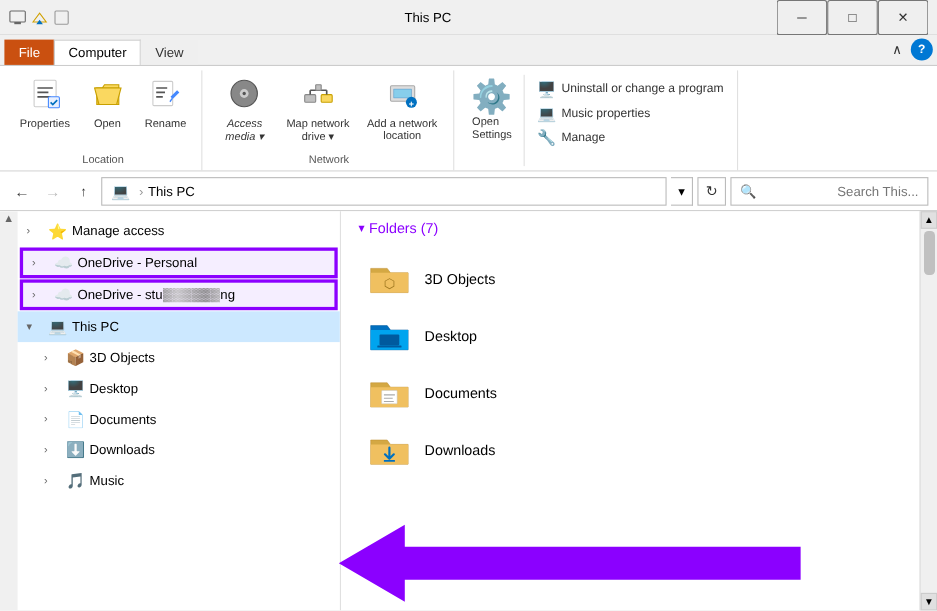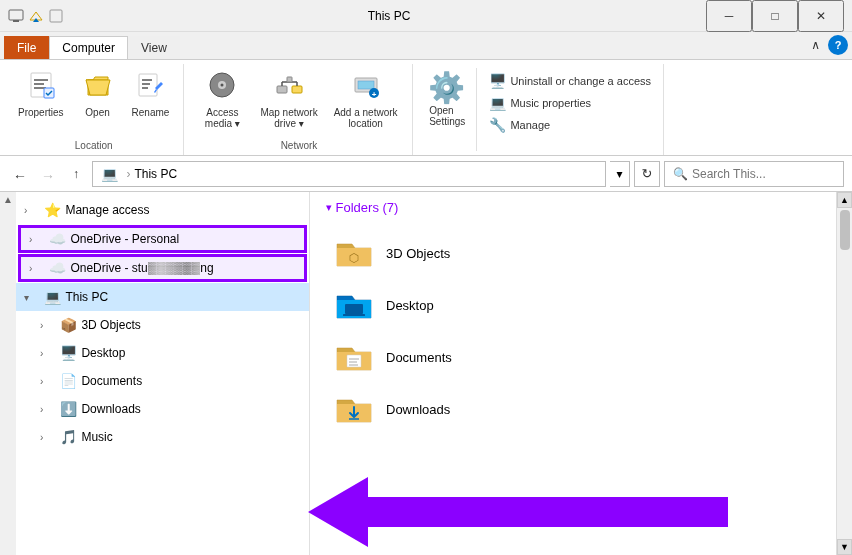--- a/index.html
+++ b/index.html
@@ -39,21 +39,21 @@
     
     .address-bar-row { height: 36px; background: white; display: flex; align-items: center; padding: 0 8px; gap: 4px; border-bottom: 1px solid #ccc; }
     .nav-btn { width: 24px; height: 24px; border: none; background: none; cursor: pointer; display: flex; align-items: center; justify-content: center; font-size: 14px; color: #333; border-radius: 3px; }
     .nav-btn.disabled { color: #bbb; cursor: default; }
     .address-box { flex: 1; height: 26px; border: 1px solid #bbb; background: white; display: flex; align-items: center; padding: 0 8px; font-size: 12px; cursor: pointer; }
     .address-computer-icon { margin-right: 4px; font-size: 14px; }
     .address-separator { color: #999; margin: 0 4px; }
     .address-dropdown { width: 20px; height: 26px; border: 1px solid #bbb; border-left: none; background: white; display: flex; align-items: center; justify-content: center; cursor: pointer; }
     .refresh-btn { width: 26px; height: 26px; border: 1px solid #bbb; background: white; display: flex; align-items: center; justify-content: center; cursor: pointer; font-size: 13px; color: #333; }
     .search-box { width: 180px; height: 26px; border: 1px solid #bbb; background: white; display: flex; align-items: center; padding: 0 8px; gap: 4px; }
-    .search-box input { border: none; outline: none; font-size: 12px; width: 100%; color: #999; background: transparent; }
+    .search-box input { border: none; outline: none; font-size: 12px; width: 100%; color: #999; background: transparent; text-align: right; }
     .search-icon { color: #999; font-size: 12px; }
 
     
     .main-area { display: flex; height: calc(555px - 32px - 28px - 96px - 36px); }
 
     
     .sidebar { width: 310px; background: white; border-right: 1px solid #e0e0e0; overflow-y: auto; overflow-x: hidden; display: flex; }
     .sidebar-content { flex: 1; padding: 4px 0; }
     .sidebar-item { display: flex; align-items: center; height: 28px; padding: 0 8px 0 8px; cursor: pointer; gap: 4px; }
     .sidebar-item.selected { background: #cce8ff; }
@@ -160,21 +160,21 @@
             </svg>
         </span>
         <span class="label">Rename</span>
       </div>
     </div>
     <span class="ribbon-group-label">Location</span>
   </div>
 
   <div class="ribbon-group" style="min-width:200px;">
     <div class="ribbon-group-items">
-      <div class="ribbon-item" style="min-width:56px;">
+      <div class="ribbon-item" style="min-width:56px;font-style:italic;">
         <span class="icon">
           <svg width="30" height="30" viewBox="0 0 30 30">
               <ellipse cx="15" cy="15" rx="12" ry="12" fill="#888" stroke="#555" stroke-width="1"></ellipse>
               <ellipse cx="15" cy="15" rx="4" ry="4" fill="#ccc"></ellipse>
               <ellipse cx="15" cy="15" rx="1.5" ry="1.5" fill="#555"></ellipse>
             </svg>
         </span>
         <span class="label">Access<br>media ▾</span>
       </div>
       <div class="ribbon-item" style="min-width:64px;">
@@ -209,21 +209,21 @@
 
   <div class="system-group">
     <div class="system-right" style="flex:1;">
       <div class="open-settings-item">
         <span class="icon" style="font-size:30px;">⚙️</span>
         <span class="label" style="font-size:10px; color:#333;">Open<br>Settings</span>
       </div>
       <div style="display:flex; flex-direction:column; gap:4px; padding-top:4px; border-left:1px solid #e0e0e0; padding-left:8px;">
         <div class="system-link">
           <span style="font-size:14px;">🖥️</span>
-          <span>Uninstall or change a access</span>
+          <span>Uninstall or change a program</span>
         </div>
         <div class="system-link">
           <span style="font-size:14px;">💻</span>
           <span>Music properties</span>
         </div>
         <div class="system-link">
           <span style="font-size:14px;">🔧</span>
           <span>Manage</span>
         </div>
       </div>

